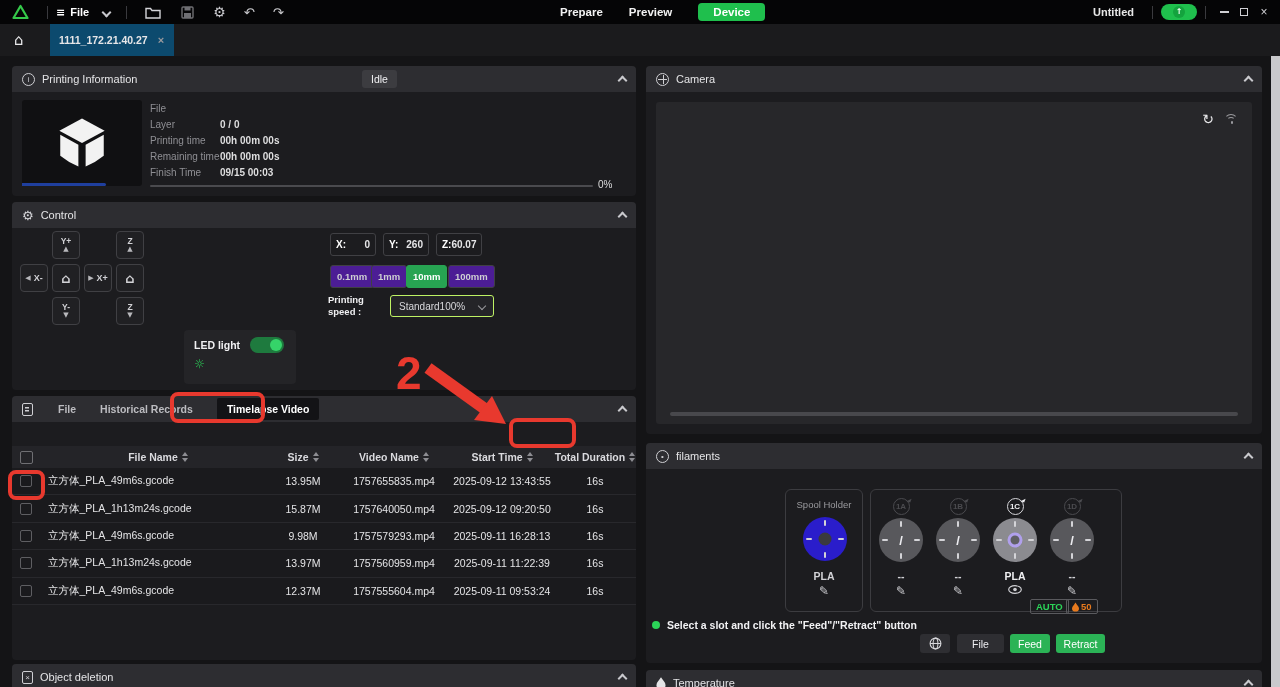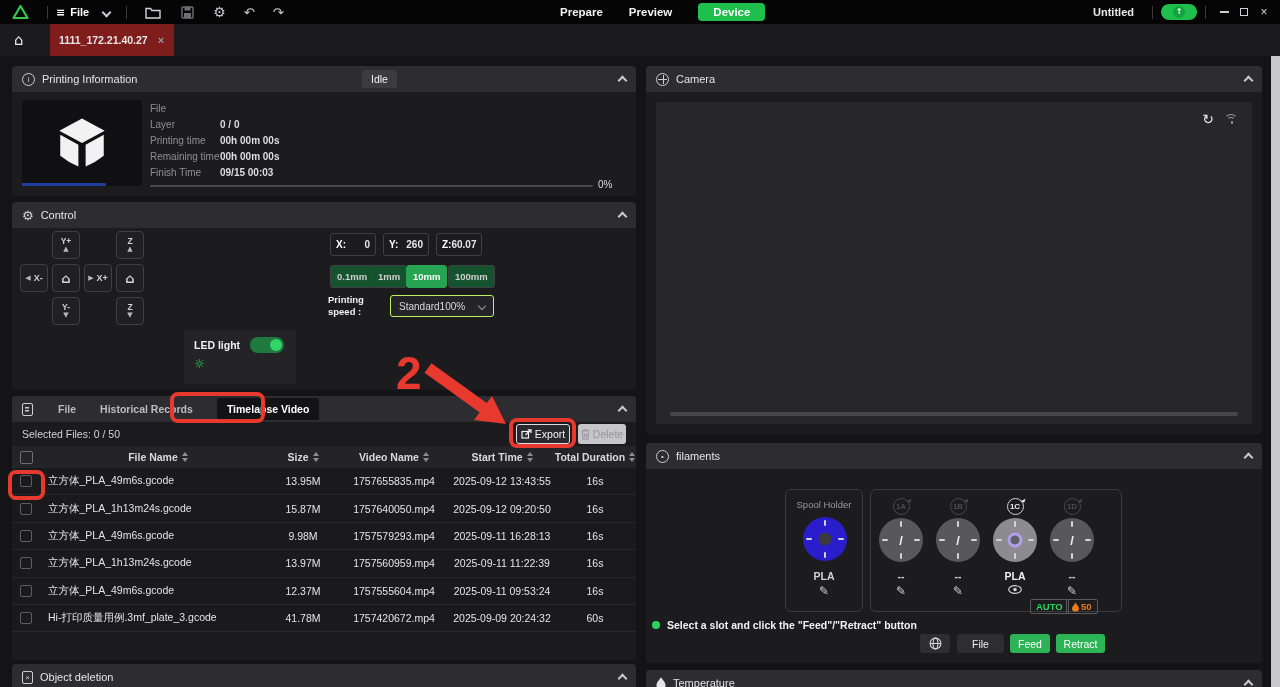--- a/index.html
+++ b/index.html
@@ -22,21 +22,21 @@
   .cloud-pill{width:36px;height:16px;border-radius:9px;background:#1fbf4d;display:flex;align-items:center;justify-content:center}
   .cloud-pill .inner{width:12px;height:12px;border-radius:50%;background:#14a33e;color:#fff;font-size:8px;
     display:flex;align-items:center;justify-content:center;font-weight:bold}
   .win-btn{width:20px;height:20px;display:flex;align-items:center;justify-content:center;color:#cfcfd3;font-size:12px}
   .min-bar{width:9px;height:2px;background:#cfcfd3}
   .max-box{width:8px;height:8px;border:1.5px solid #cfcfd3}
 
   
   .tabbar{position:absolute;left:0;top:24px;width:1280px;height:32px;background:#1b1b1d;display:flex;align-items:center}
   .home-ico{color:#e8e8ea;font-size:15px;margin:0 0 0 14px}
-  .doc-tab{margin-left:26px;width:124px;height:32px;background:#7f1d1d;display:flex;align-items:center;
+  .doc-tab{margin-left:26px;width:124px;height:32px;background:#0c4a6e;display:flex;align-items:center;
     justify-content:center;gap:10px;font-size:10.5px;font-weight:bold;color:#e6e6e8}
   .doc-tab .x{color:#9a9a9e;font-size:11px}
 
   
   .panel{position:absolute;background:#1c1c1f;border-radius:4px;overflow:hidden}
   .panel-h{height:26px;background:#2d2d31;display:flex;align-items:center;padding:0 10px;gap:7px;
     font-size:11px;color:#e4e4e6}
   .chev{width:7px;height:7px;border-left:2px solid #c9c9cd;border-top:2px solid #c9c9cd;
     transform:rotate(45deg);margin-left:auto;margin-top:3px}
   .chev.down{transform:rotate(225deg);margin:0}
@@ -63,21 +63,21 @@
   
   .jog{position:absolute;width:28px;height:28px;background:#202023;border:1px solid #404044;border-radius:4px;
     display:flex;flex-direction:column;align-items:center;justify-content:center;color:#d2d2d6;
     font-size:8.5px;font-weight:bold;gap:1px;line-height:1}
   .jog .tri{font-size:7px;color:#b8b8bc;font-family:"DejaVu Sans",sans-serif}
   .jog.wide{flex-direction:row;gap:3px;font-size:9px}
   .axis-box{position:absolute;width:46px;height:23px;border:1px solid #404044;border-radius:3px;
     display:flex;align-items:center;justify-content:space-between;padding:0 5px;font-size:10px}
   .axis-box .al{color:#fff;font-weight:bold}
   .axis-box .av{color:#e6e6e8;font-weight:bold}
-  .stepbtn{position:absolute;height:23px;background:#14532d;border:1px solid #404044;border-radius:3px;
+  .stepbtn{position:absolute;height:23px;background:#4c1d95;border:1px solid #404044;border-radius:3px;
     color:#cfcfd3;font-size:9.5px;font-weight:bold;display:flex;align-items:center;justify-content:center;padding:0 6px}
   .stepbtn.active{background:#27a452;border-color:#27a452;color:#fff}
   .speed-label{position:absolute;left:316px;top:92px;width:64px;font-size:9.5px;font-weight:bold;color:#f0f0f2;line-height:1.3}
   .dropdown{position:absolute;left:378px;top:93px;width:104px;height:22px;background:#242428;border:1px solid #bef264;
     border-radius:3px;display:flex;align-items:center;justify-content:space-between;padding:0 8px;font-size:10px;color:#d8d8dc}
   .dd-chev{width:6px;height:6px;border-left:1.5px solid #9a9a9e;border-top:1.5px solid #9a9a9e;transform:rotate(225deg)}
   .ctl-card{position:absolute;top:128px;height:54px;background:#242427;border-radius:4px;padding:7px 10px}
   .card-row{display:flex;align-items:center;gap:10px;font-size:10.5px;font-weight:bold;color:#f0f0f2}
   .toggle{width:34px;height:16px;border-radius:8px;position:relative}
   .toggle.off{background:#4e4e52}
@@ -330,37 +330,20 @@
 <div class="panel" style="left:12px;top:396px;width:624px;height:264px">
   <div class="panel-h">
     <span class="doc-ico"></span>
     <div class="ftabs">
       <span class="ftab">File</span>
       <span class="ftab">Historical Records</span>
       <span class="ftab active">Timelapse Video</span>
     </div>
     <span class="chev"></span>
   </div>
-  <div class="toolbar">
-    <span class="sel-files">Selected Files: 0 / 50</span>
-    <div class="btn-export">
-      <svg width="11" height="11" viewBox="0 0 11 11">
-        <rect x="1" y="2.5" width="6.5" height="6.5" fill="none" stroke="#f2f2f4" stroke-width="1.2"></rect>
-        <path d="M4.5 6 L10 0.8 M6.8 0.8 h3.2 v3.2" fill="none" stroke="#f2f2f4" stroke-width="1.2"></path>
-      </svg>
-      <span>Export</span>
-    </div>
-    <div class="btn-delete">
-      <svg width="9" height="11" viewBox="0 0 9 11">
-        <path d="M0.5 2 h8 M3 2 V0.8 h3 V2" fill="none" stroke="#97979b" stroke-width="1.1"></path>
-        <path d="M1.5 2.5 L2 10.3 h5 L7.5 2.5 M3.5 4.5 v4 M5.5 4.5 v4" fill="none" stroke="#97979b" stroke-width="1.1"></path>
-      </svg>
-      <span>Delete</span>
-    </div>
-  </div>
   <div class="thead">
     <span class="cbx"></span>
     <span class="th">
         <span>File Name</span>
         <span class="sort">
           <i class="up"></i>
           <i class="dn"></i>
         </span>
       </span>
     <span class="th">
@@ -425,28 +408,20 @@
         <span class="c">2025-09-11 11:22:39</span>
       <span class="c">16s</span>
     </div>
     <div class="trow">
       <span class="cbx sm"></span>
       <span>立方体_PLA_49m6s.gcode</span>
         <span class="c">12.37M</span>
       <span class="c">1757555604.mp4</span>
         <span class="c">2025-09-11 09:53:24</span>
       <span class="c">16s</span>
-    </div>
-    <div class="trow">
-      <span class="cbx sm"></span>
-      <span>Hi-打印质量用例.3mf_plate_3.gcode</span>
-        <span class="c">41.78M</span>
-      <span class="c">1757420672.mp4</span>
-        <span class="c">2025-09-09 20:24:32</span>
-      <span class="c">60s</span>
     </div>
   </div>
 </div>
 
 <div class="panel" style="left:12px;top:664px;width:624px;height:30px">
   <div class="panel-h">
     <span class="docx-ico">×</span>
     <span>Object deletion</span>
     <span class="chev"></span>
   </div>

